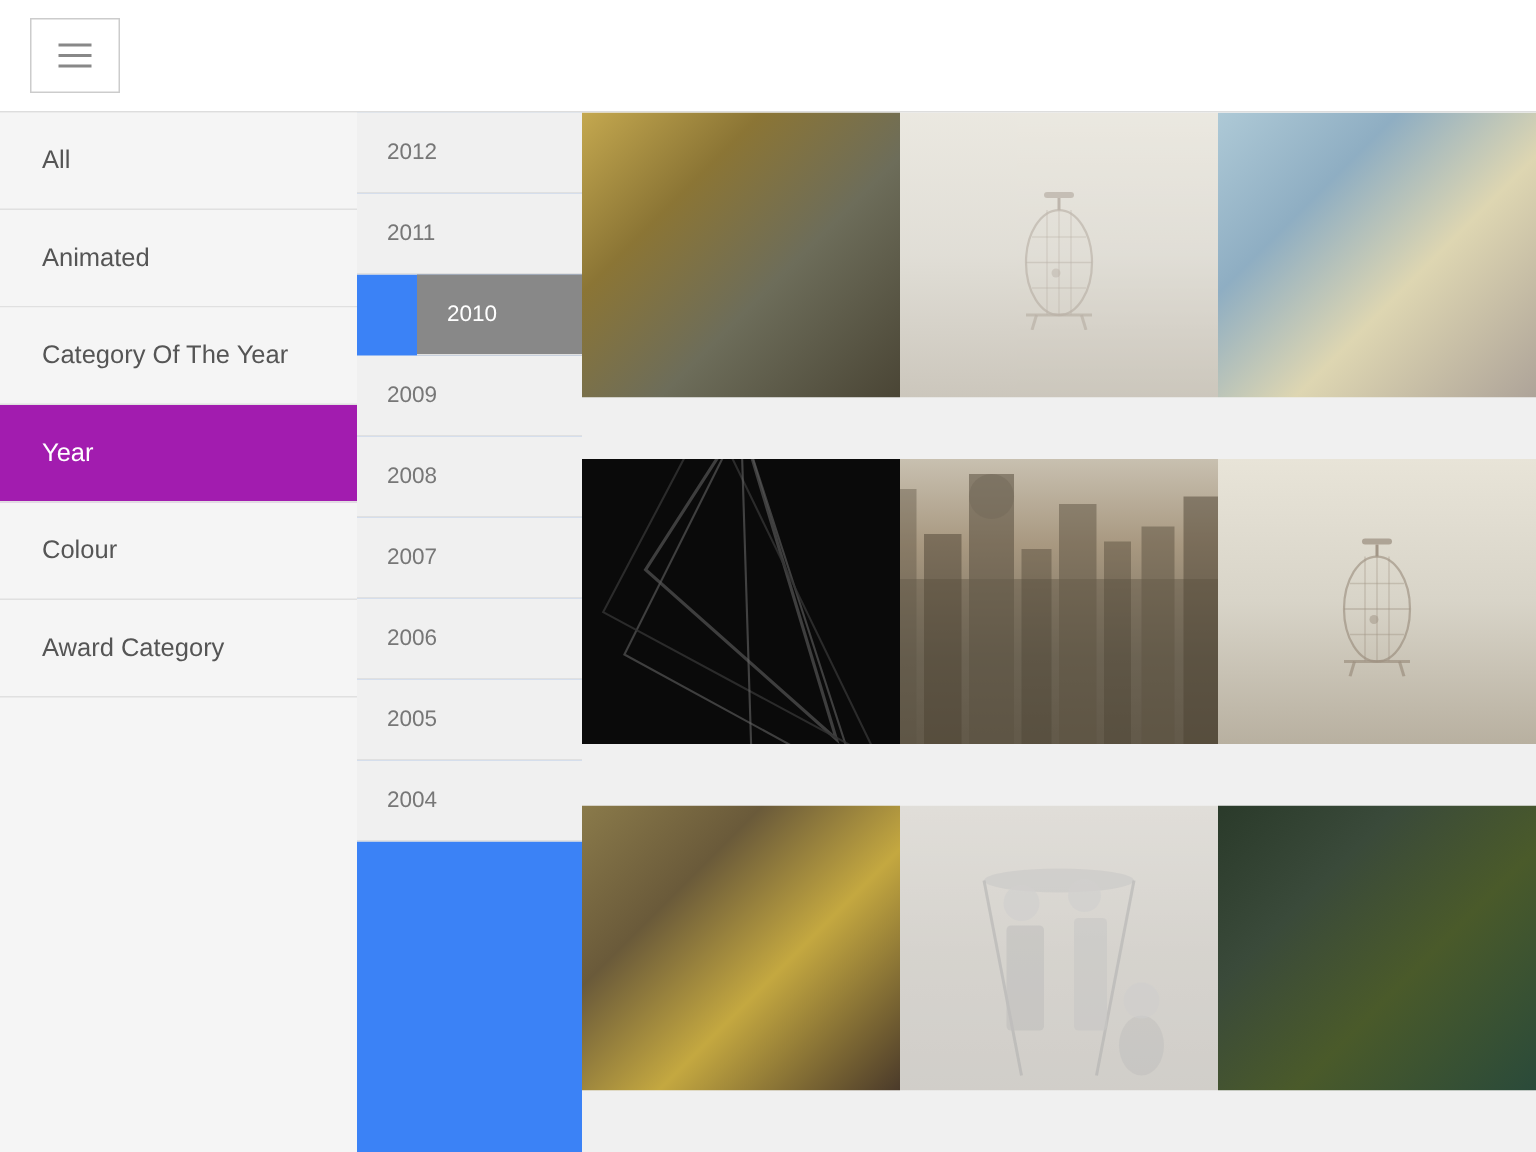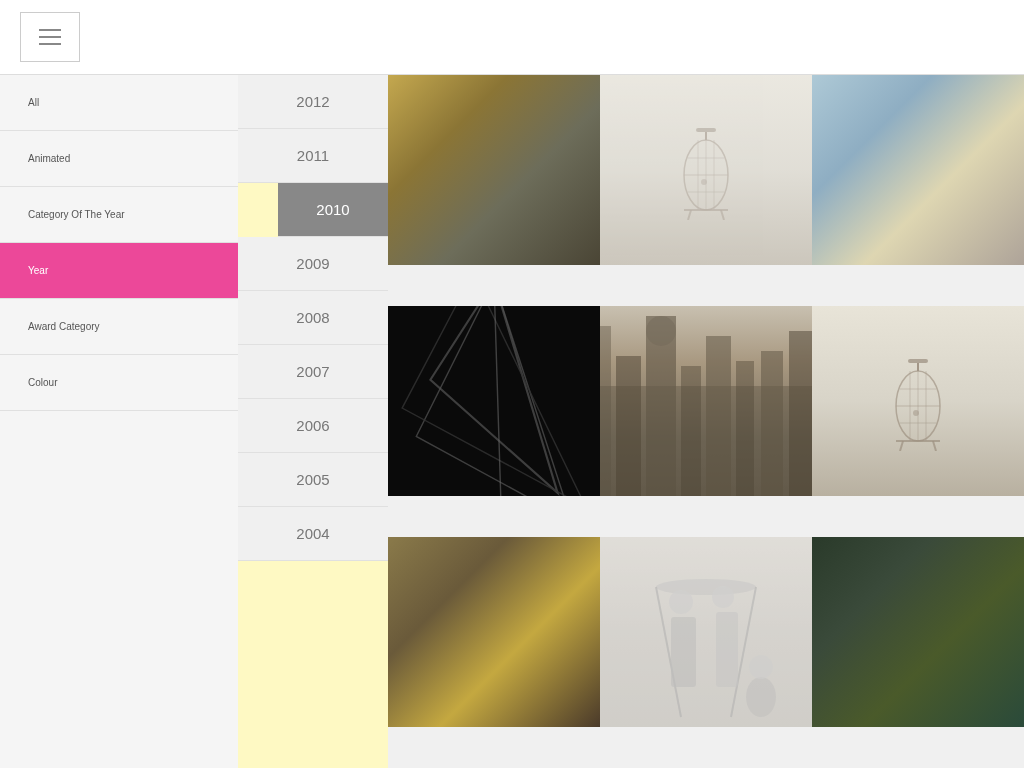--- a/index.html
+++ b/index.html
@@ -54,37 +54,36 @@
     }
 
     
     .filter-nav {
       width: 238px;
       background: #f5f5f5;
     }
     .filter-item {
       padding: 22px 28px;
       border-bottom: 1px solid #e0e0e0;
-      font-size: 10px;
+      font-size: 17px;
       color: #555;
       cursor: pointer;
       background: #f5f5f5;
     }
     .filter-item.active {
-      background: #ec4899;
+      background: #a21caf;
       color: #fff;
     }
 
     
     .year-list {
       width: 150px;
-      background: #fef9c3;
+      background: #3b82f6;
       overflow-y: auto;
       flex-shrink: 0;
-      text-align: center;
     }
     .year-item {
       padding: 18px 20px;
       border-bottom: 1px solid #e0e0e0;
       font-size: 15px;
       color: #777;
       cursor: pointer;
       background: #f0f0f0;
     }
     .year-item.active {
@@ -162,22 +161,22 @@
   <span class="header-title"></span>
 </div>
 
 <div class="main">
 
   <div class="filter-nav" id="filter-nav">
       <div class="filter-item">All</div>
       <div class="filter-item">Animated</div>
       <div class="filter-item">Category Of The Year</div>
       <div class="filter-item active">Year</div>
+      <div class="filter-item">Colour</div>
       <div class="filter-item">Award Category</div>
-      <div class="filter-item">Colour</div>
     </div>
 
   <div class="year-list" id="year-list">
       <div class="year-item">2012</div>
       <div class="year-item">2011</div>
       <div class="year-item active">2010</div>
       <div class="year-item">2009</div>
       <div class="year-item">2008</div>
       <div class="year-item">2007</div>
       <div class="year-item">2006</div>

